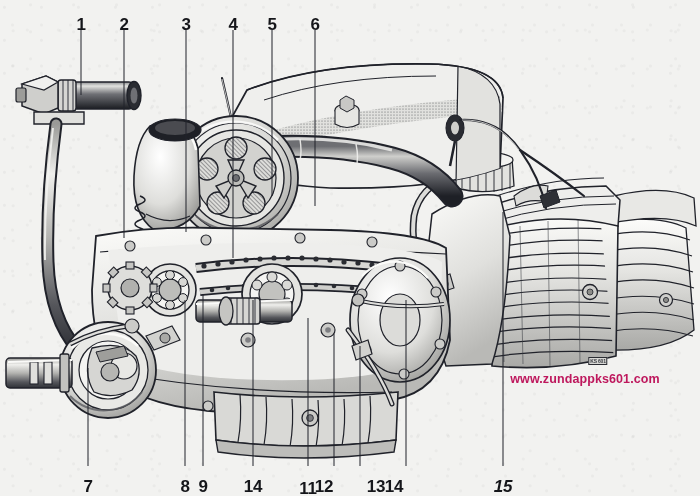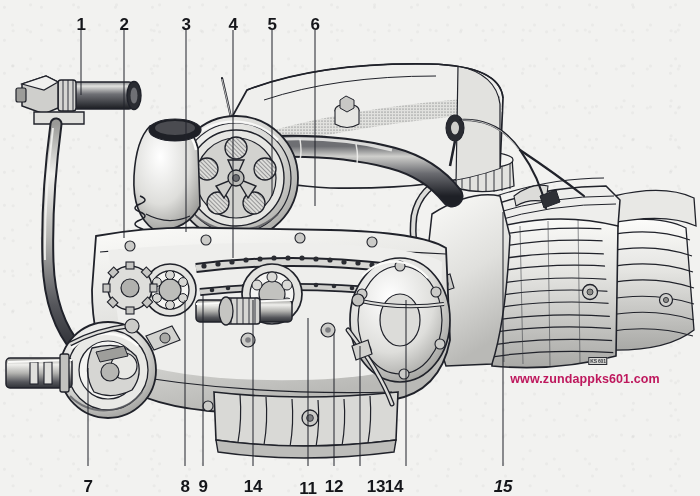--- a/index.html
+++ b/index.html
@@ -538,21 +538,21 @@
       <div class="callout" style="left: 88px; top: 478px;">7</div>
       <div class="leader" style="left: 185px; top: 300px; height: 166px;"></div>
       <div class="callout" style="left: 185px; top: 478px;">8</div>
       <div class="leader" style="left: 203px; top: 294px; height: 172px;"></div>
       <div class="callout" style="left: 203px; top: 478px;">9</div>
       <div class="leader" style="left: 253px; top: 300px; height: 166px;"></div>
       <div class="callout" style="left: 253px; top: 478px;">14</div>
       <div class="leader" style="left: 308px; top: 318px; height: 148px;"></div>
       <div class="callout" style="left: 308px; top: 480px;">11</div>
       <div class="leader" style="left: 334px; top: 334px; height: 132px;"></div>
-      <div class="callout" style="left: 334px; top: 478px; text-align: center;">12</div>
+      <div class="callout" style="left: 324px; top: 478px; text-align: center;">12</div>
       <div class="leader" style="left: 360px; top: 346px; height: 120px;"></div>
       <div class="callout" style="left: 376px; top: 478px;">13</div>
       <div class="leader" style="left: 406px; top: 300px; height: 166px;"></div>
       <div class="callout" style="left: 394px; top: 478px;">14</div>
       <div class="leader" style="left: 503px; top: 212px; height: 254px;"></div>
       <div class="callout" style="left: 503px; top: 478px; font-style: italic;">15</div>
     </div>
 
 </div>
 

